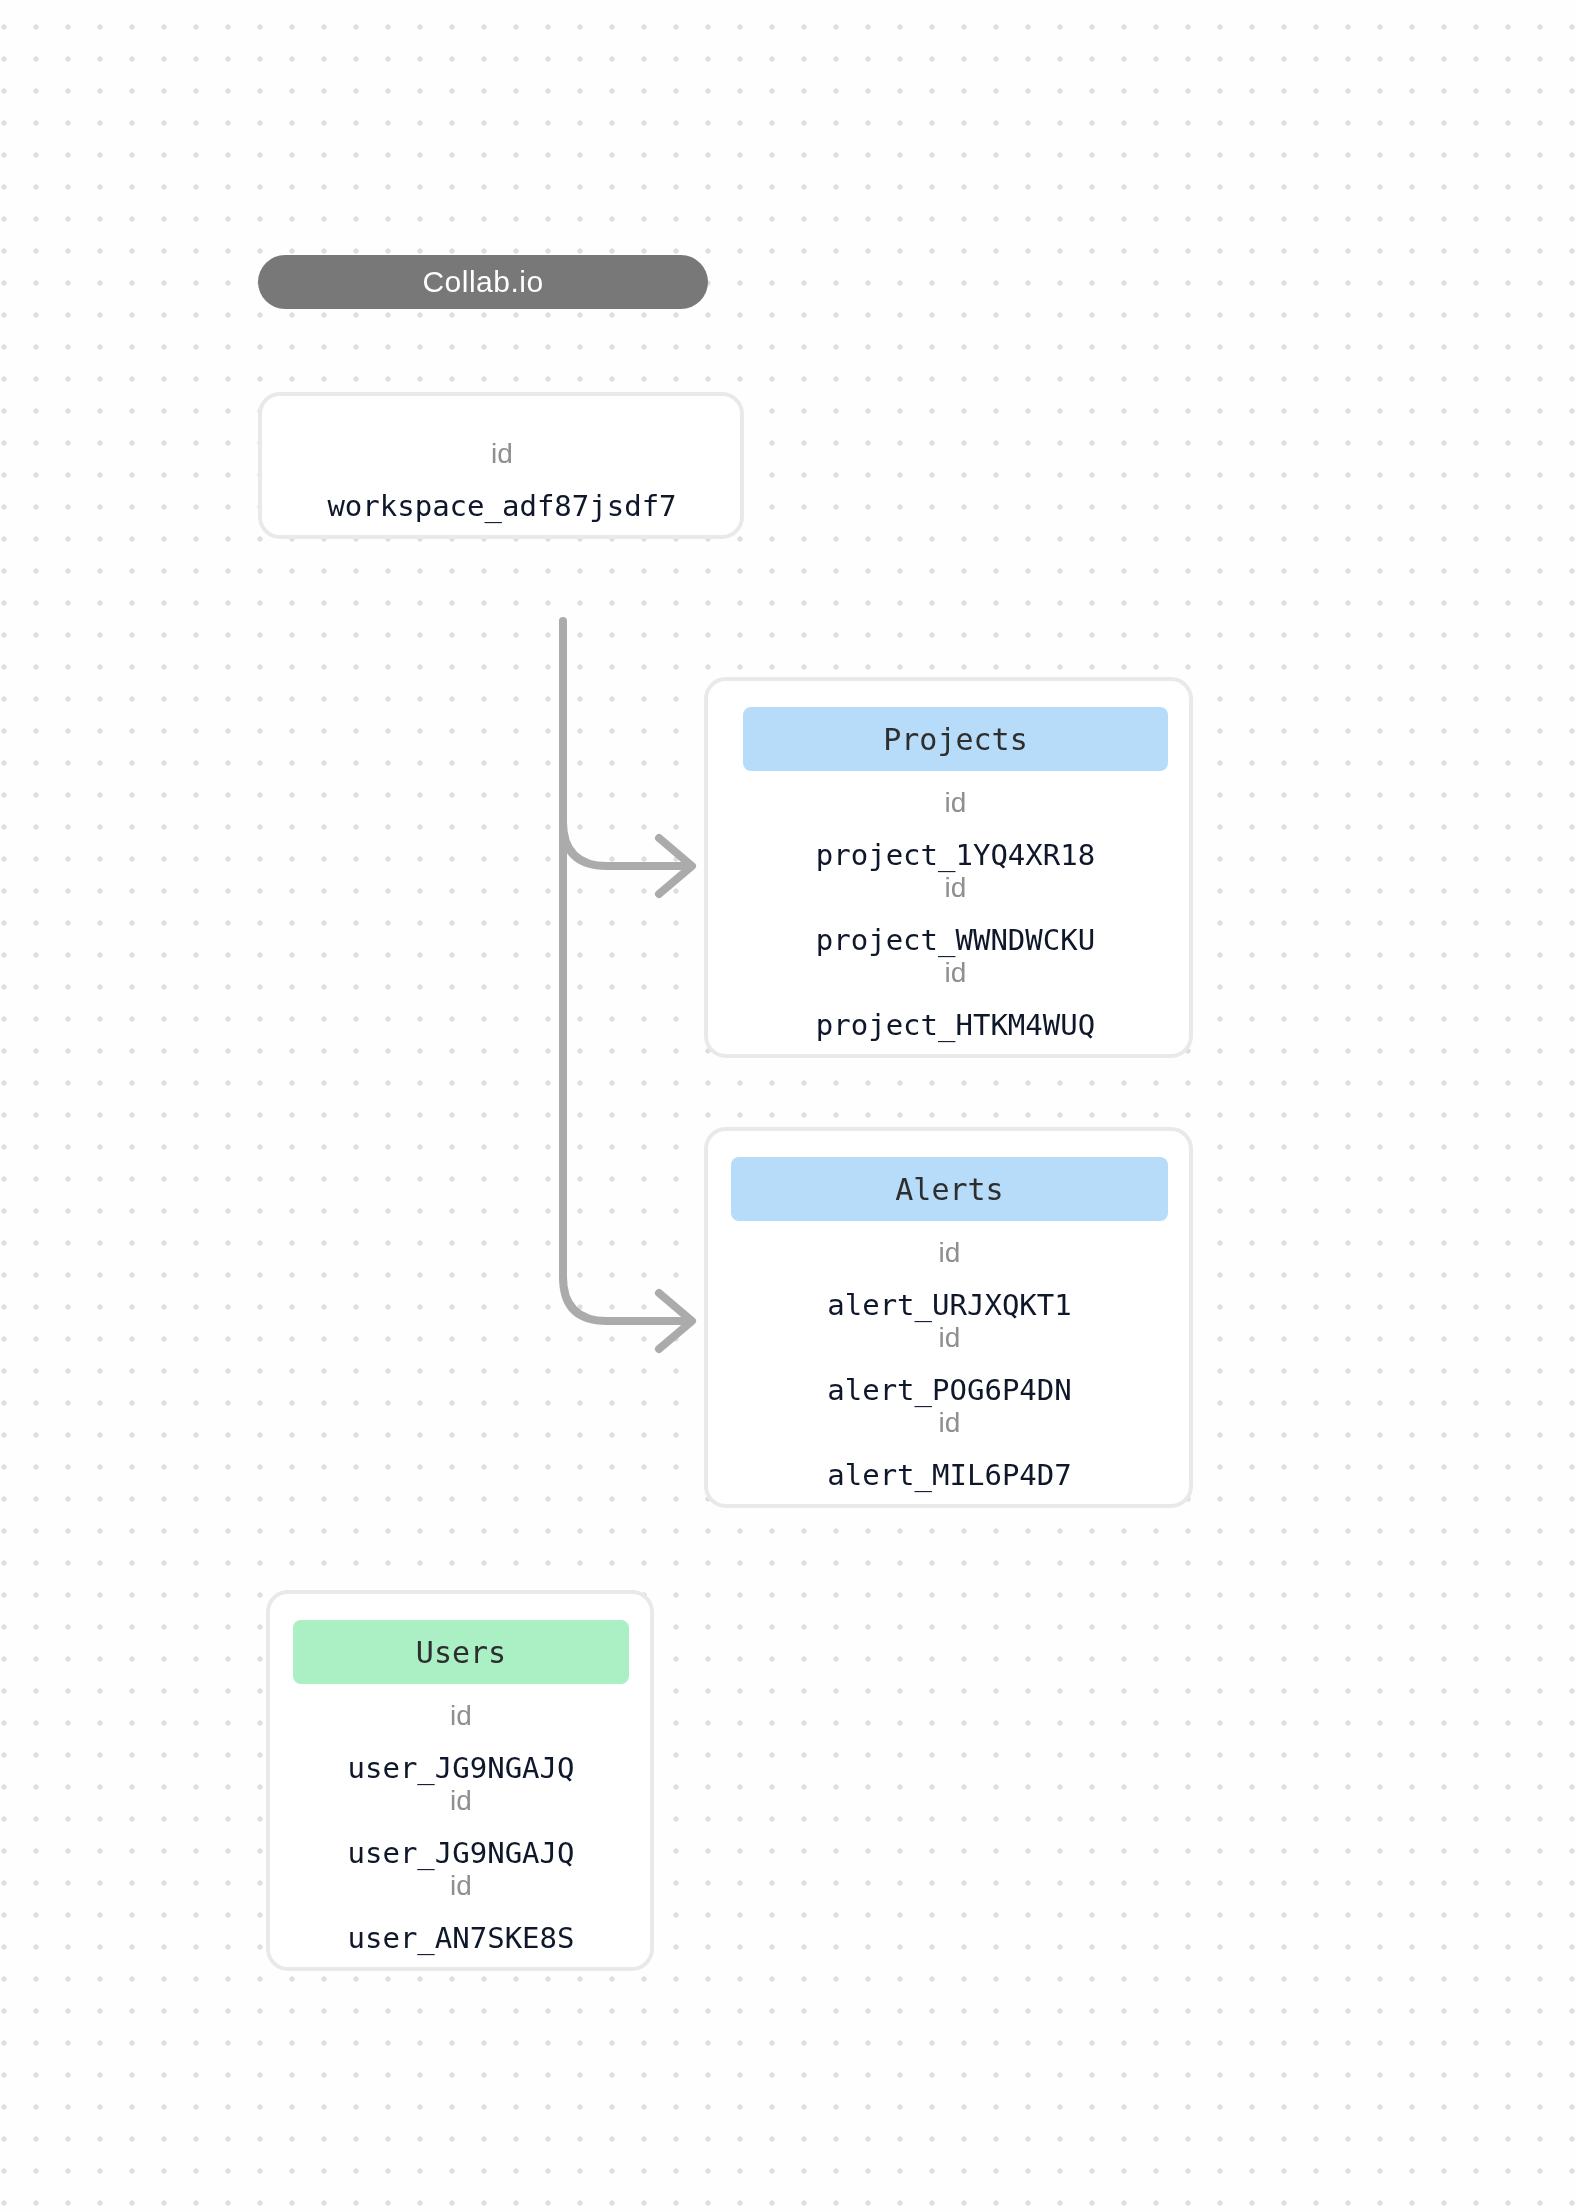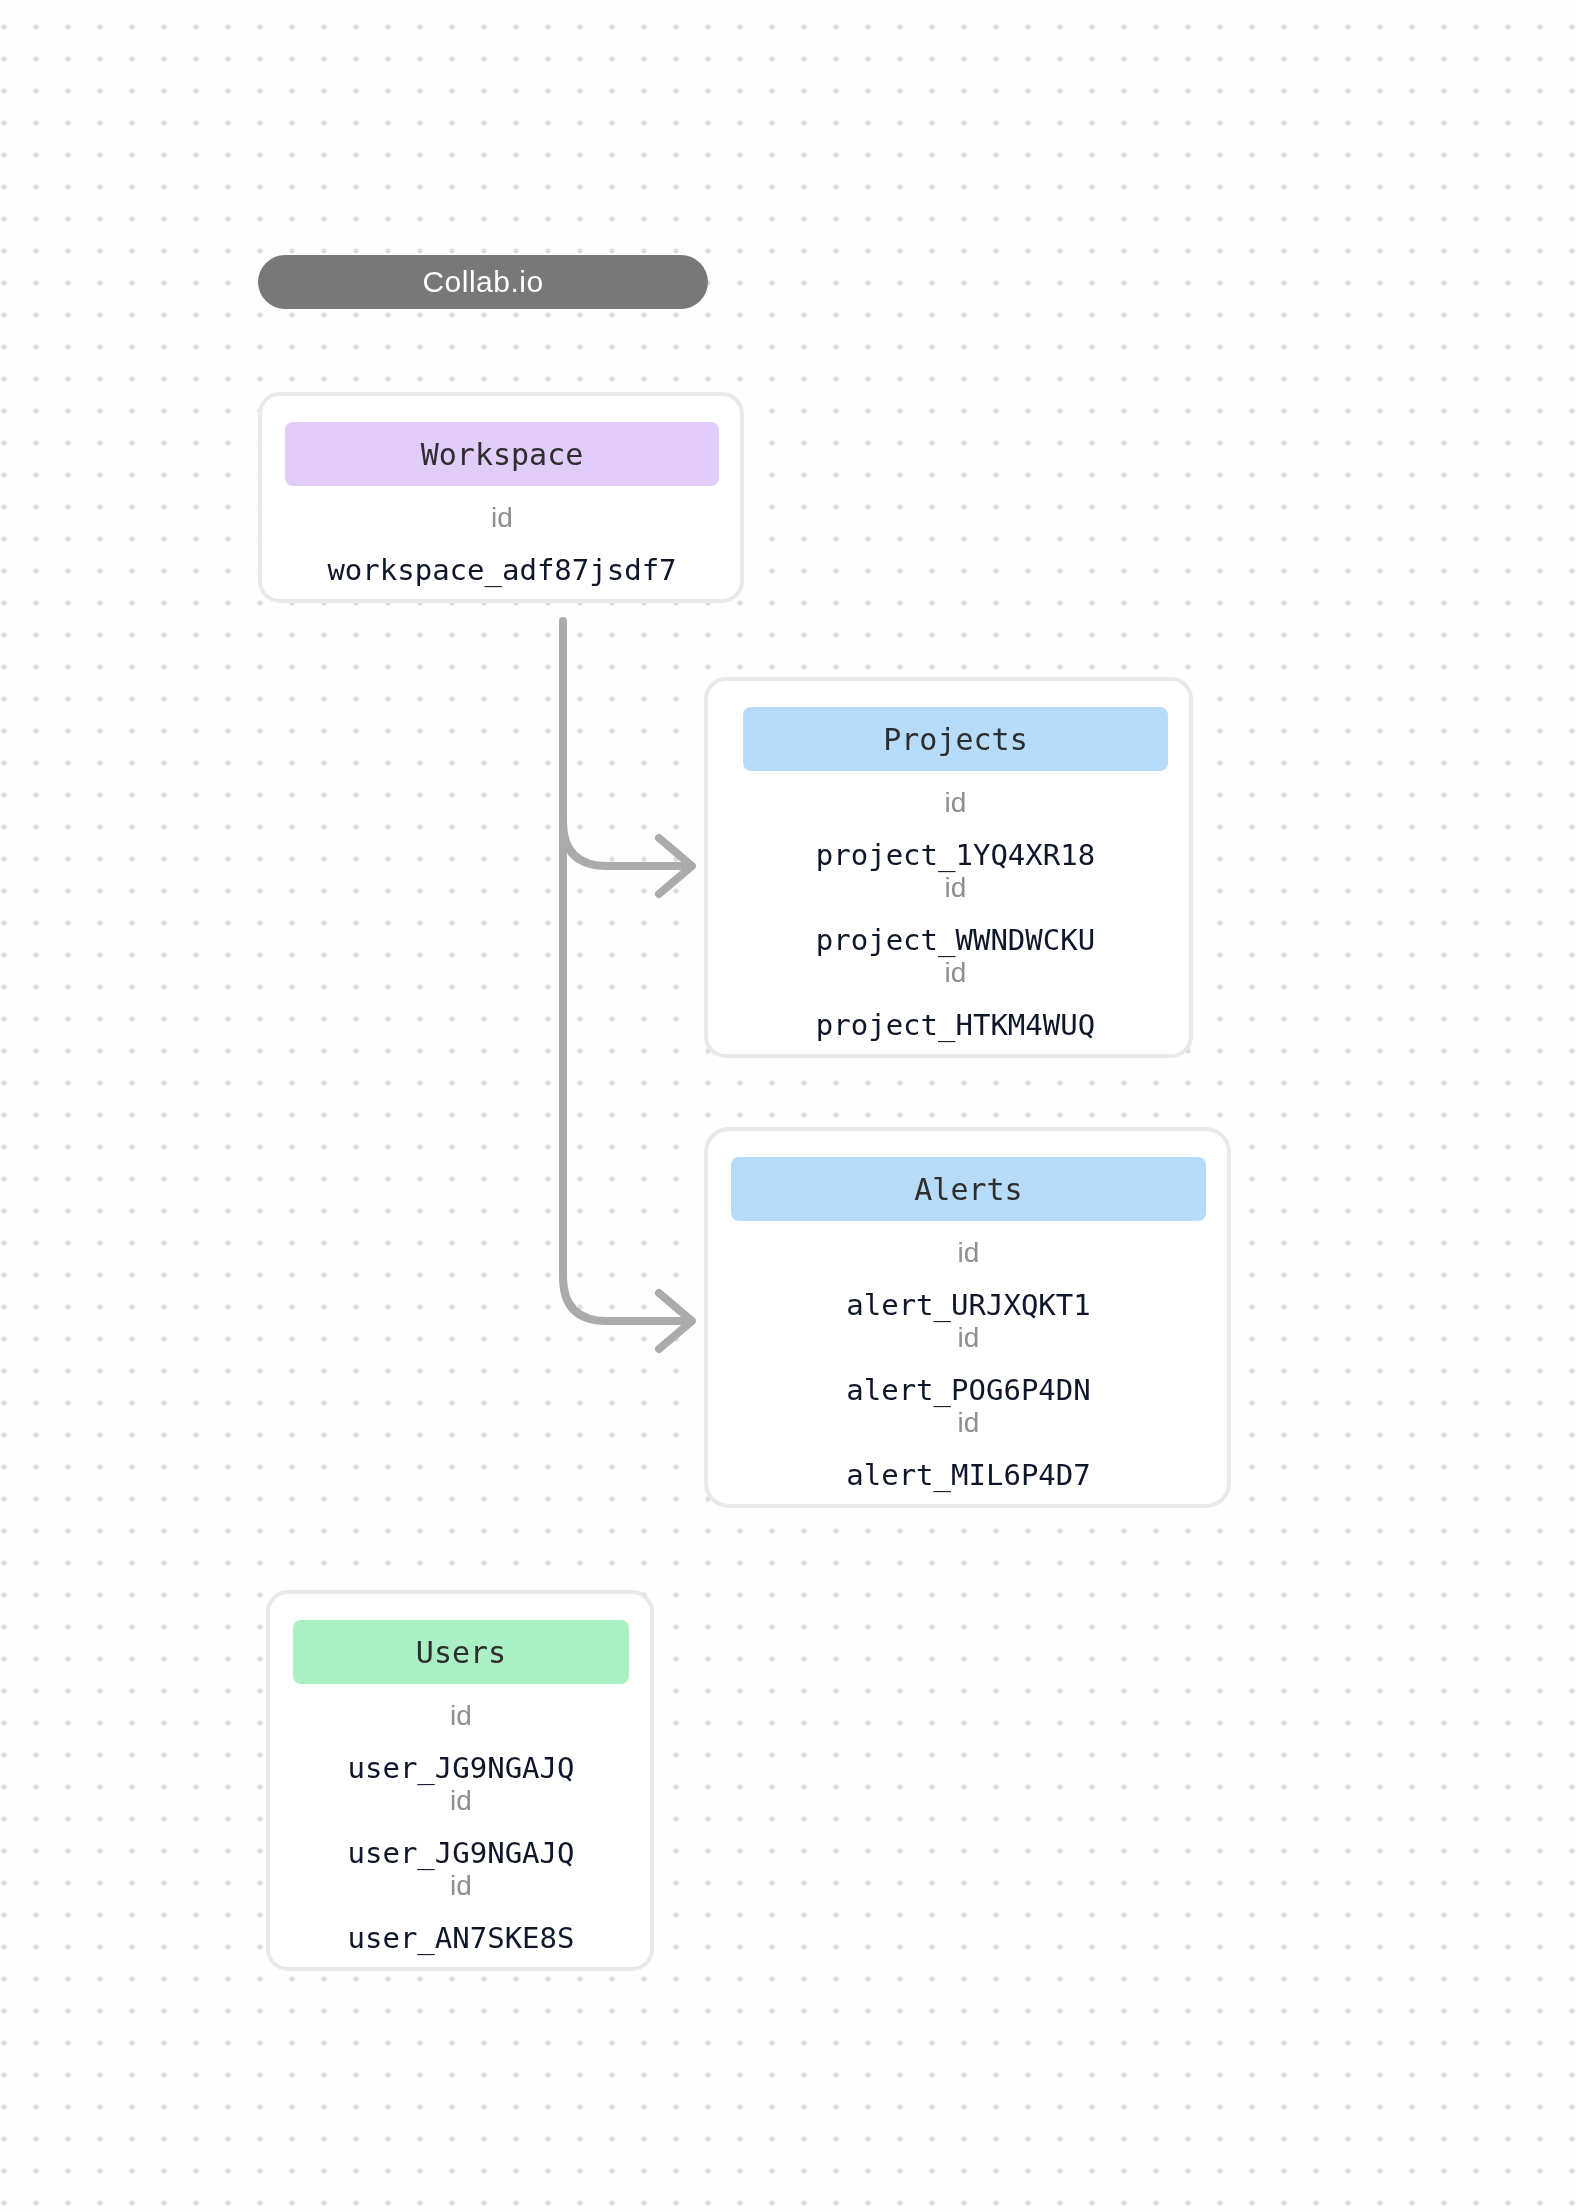--- a/index.html
+++ b/index.html
@@ -52,21 +52,21 @@
   .card {
     position: absolute;
     box-sizing: border-box;
     background: #ffffff;
     border: 4px solid #e9e9e9;
     border-radius: 22px;
     padding: 26px 21px 12px 23px;
   }
   .node-workspace { left: 258px; top: 392px;  width: 486px; }
   .node-projects  { left: 704px; top: 677px;  width: 489px; padding-left: 35px; }
-  .node-alerts    { left: 704px; top: 1127px; width: 527px; border-radius: 25px; }
+  .node-alerts    { left: 704px; top: 1127px; width: 489px; }
   .node-users     { left: 266px; top: 1590px; width: 388px; }
 
   .card-header {
     height: 64px;
     border-radius: 8px;
     display: flex;
     align-items: center;
     justify-content: center;
     font-family: "DejaVu Sans Mono", monospace;
     font-size: 30px;
@@ -104,23 +104,20 @@
   <path d="M563 822 Q563 866 607 866 L682 866"></path>
   <path d="M659 838 L692 866 L659 894"></path>
   <path d="M659 1293 L692 1321 L659 1349"></path>
 </svg>
 
 <div class="title-pill">
   <span>Collab.io</span>
 </div>
 
 <div class="card node-workspace">
-  <div class="card-header hdr-purple">
-    <span>Workspace</span>
-  </div>
   <div class="rows">
     <div class="row">
       <span class="field-label">id</span>
       <span class="field-value">workspace_adf87jsdf7</span>
     </div>
   </div>
 </div>
 
 <div class="card node-projects">
   <div class="card-header hdr-blue">

